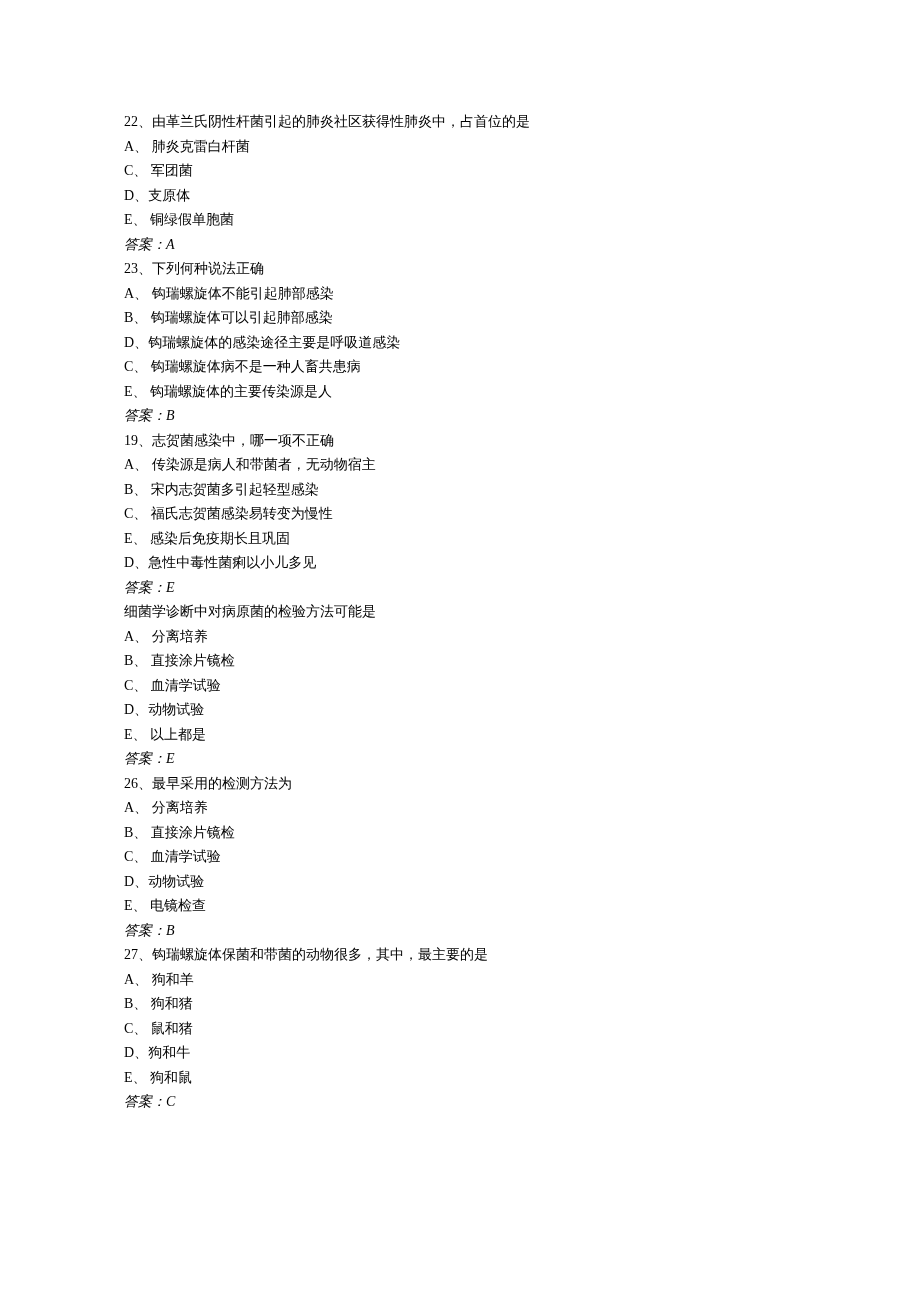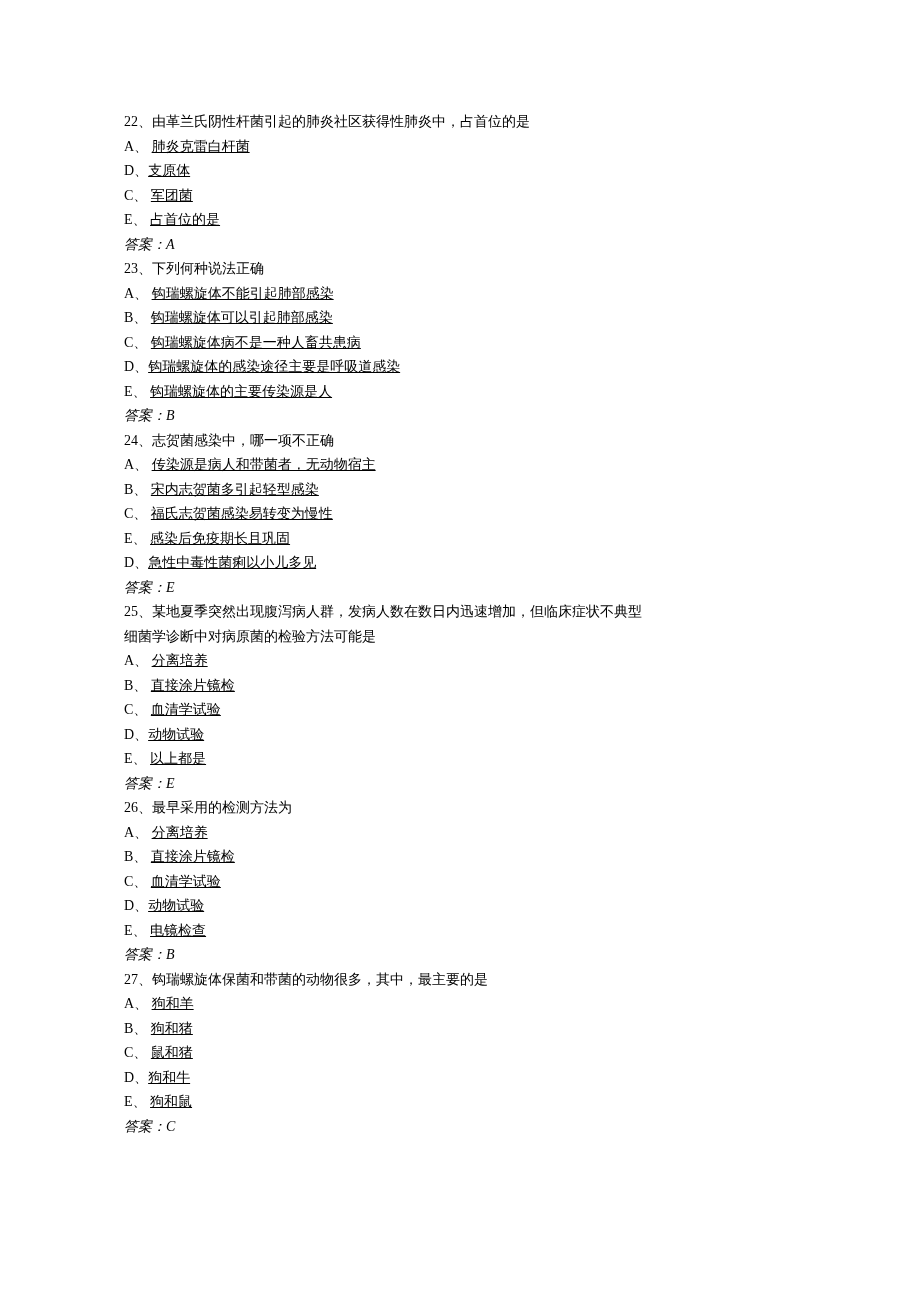--- a/index.html
+++ b/index.html
@@ -24,59 +24,57 @@
     }
     .answer {
       display: block;
       font-style: italic;
     }
     .option-label {
       display: inline;
     }
     .option-text {
       display: inline;
-      text-decoration: underline;
     }
   </style>
 </head>
 <body>
 
 <div>
 
   <div>
     <span class="question-text"><span>22、</span><span>由革兰氏阴性杆菌引起的肺炎社区获得性肺炎中，占首位的是</span></span>
     <span class="option"><span class="option-label">A、  </span><span class="option-text">肺炎克雷白杆菌</span></span>
+    <span class="option"><span class="option-label">C、  </span><span class="option-text">军团菌</span></span>
     <span class="option"><span class="option-label">D、</span><span class="option-text">支原体</span></span>
-    <span class="option"><span class="option-label">C、  </span><span class="option-text">军团菌</span></span>
-    <span class="option"><span class="option-label">E、  </span><span class="option-text">占首位的是</span></span>
+    <span class="option"><span class="option-label">E、  </span><span class="option-text">铜绿假单胞菌</span></span>
     <span class="answer"><span>答案：</span><span>A</span></span>
   </div>
 
   <div>
     <span class="question-text"><span>23、</span><span>下列何种说法正确</span></span>
     <span class="option"><span class="option-label">A、  </span><span class="option-text">钩瑞螺旋体不能引起肺部感染</span></span>
     <span class="option"><span class="option-label">B、  </span><span class="option-text">钩瑞螺旋体可以引起肺部感染</span></span>
+    <span class="option"><span class="option-label">D、</span><span class="option-text">钩瑞螺旋体的感染途径主要是呼吸道感染</span></span>
     <span class="option"><span class="option-label">C、  </span><span class="option-text">钩瑞螺旋体病不是一种人畜共患病</span></span>
-    <span class="option"><span class="option-label">D、</span><span class="option-text">钩瑞螺旋体的感染途径主要是呼吸道感染</span></span>
     <span class="option"><span class="option-label">E、  </span><span class="option-text">钩瑞螺旋体的主要传染源是人</span></span>
     <span class="answer"><span>答案：</span><span>B</span></span>
   </div>
 
   <div>
-    <span class="question-text"><span>24、</span><span>志贺菌感染中，哪一项不正确</span></span>
+    <span class="question-text"><span>19、</span><span>志贺菌感染中，哪一项不正确</span></span>
     <span class="option"><span class="option-label">A、  </span><span class="option-text">传染源是病人和带菌者，无动物宿主</span></span>
     <span class="option"><span class="option-label">B、  </span><span class="option-text">宋内志贺菌多引起轻型感染</span></span>
     <span class="option"><span class="option-label">C、  </span><span class="option-text">福氏志贺菌感染易转变为慢性</span></span>
     <span class="option"><span class="option-label">E、  </span><span class="option-text">感染后免疫期长且巩固</span></span>
     <span class="option"><span class="option-label">D、</span><span class="option-text">急性中毒性菌痢以小儿多见</span></span>
     <span class="answer"><span>答案：</span><span>E</span></span>
   </div>
 
   <div>
-    <span class="question-text"><span>25、</span><span>某地夏季突然出现腹泻病人群，发病人数在数日内迅速增加，但临床症状不典型</span></span>
     <span class="question-text">细菌学诊断中对病原菌的检验方法可能是</span>
     <span class="option"><span class="option-label">A、  </span><span class="option-text">分离培养</span></span>
     <span class="option"><span class="option-label">B、  </span><span class="option-text">直接涂片镜检</span></span>
     <span class="option"><span class="option-label">C、  </span><span class="option-text">血清学试验</span></span>
     <span class="option"><span class="option-label">D、</span><span class="option-text">动物试验</span></span>
     <span class="option"><span class="option-label">E、  </span><span class="option-text">以上都是</span></span>
     <span class="answer"><span>答案：</span><span>E</span></span>
   </div>
 
   <div>

